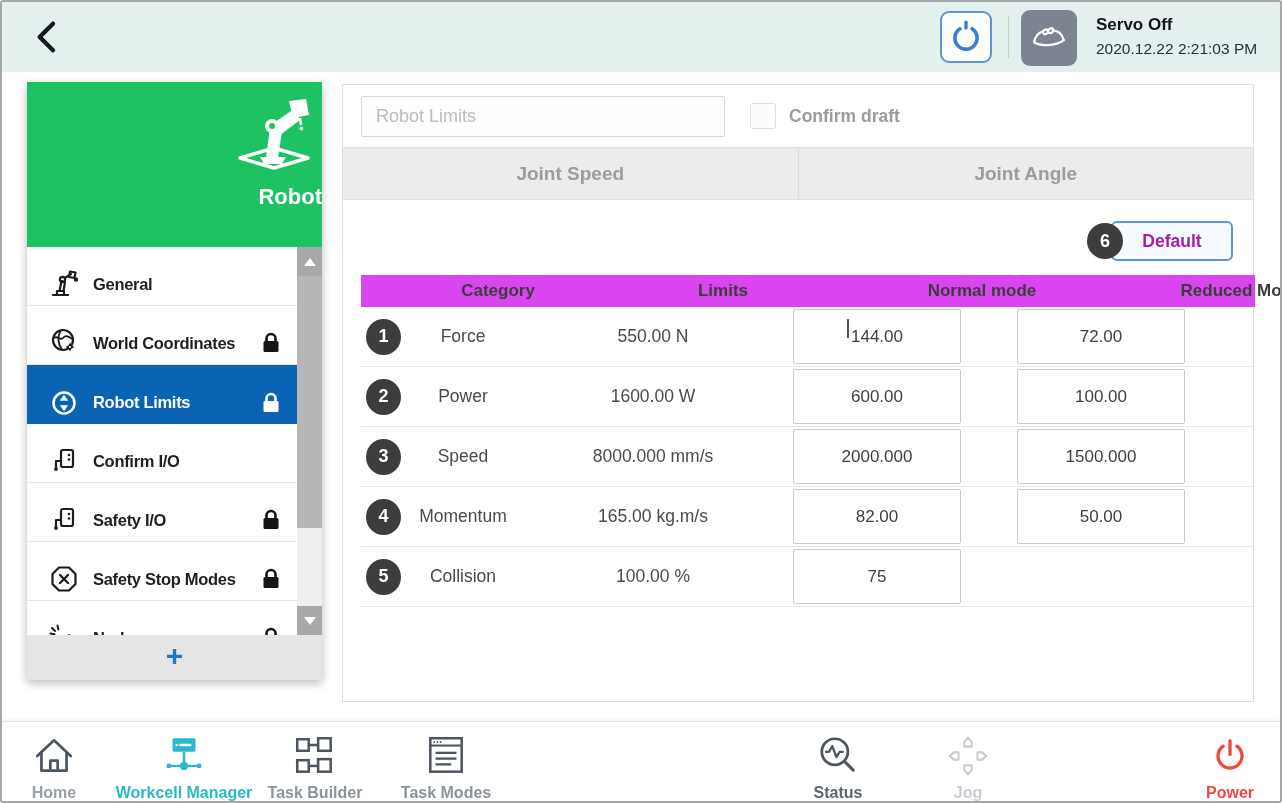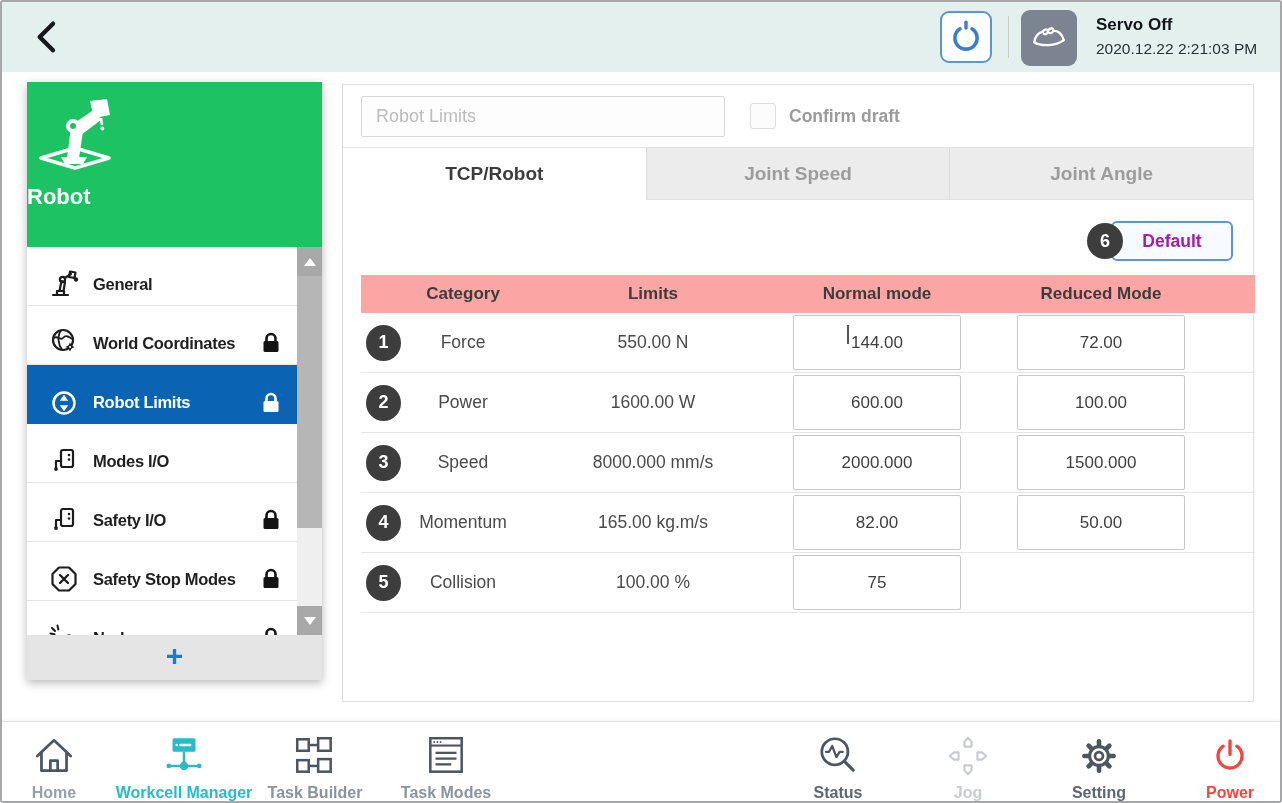--- a/index.html
+++ b/index.html
@@ -19,21 +19,21 @@
   .hand-tile { position:absolute; left:1019px; top:8px; width:56px; height:56px;
                background:#7b8490; border-radius:9px; display:flex; align-items:center; justify-content:center; }
   .servo-block { position:absolute; left:1094px; top:13px; }
   .servo-status { font-size:17px; font-weight:700; color:#12161b; }
   .servo-time { font-size:15.5px; color:#2b3037; margin-top:5px; }
 
   
   .sidebar { position:absolute; left:25px; top:80px; width:295px; height:598px; background:#fff;
              box-shadow:0 3px 9px rgba(0,0,0,.28); }
   .sidebar-header { height:165px; background:#1dc263; display:flex; flex-direction:column;
-                    align-items:flex-start; cursor:pointer; }
+                    align-items:flex-end; cursor:pointer; }
   .sidebar-header svg { margin-top:12px; }
   .sidebar-title { color:#fff; font-size:22px; font-weight:700; margin-top:6px; }
   .sidebar-list { position:absolute; top:165px; left:0; right:0; height:388px; overflow:hidden; }
   .side-item { height:59px; display:flex; align-items:center; padding:16px 40px 0 20px;
                border-bottom:1px solid #e4e4e4; background:#fff; cursor:pointer; }
   .side-item .it-icon { width:34px; display:flex; justify-content:center; color:#1c1c1c; }
   .side-item .it-label { margin-left:12px; font-size:16.5px; font-weight:700; color:#1f1f1f;
                          letter-spacing:-0.3px; white-space:nowrap; }
   .side-item .lock { margin-left:auto; color:#141414; display:flex; }
   .side-item.selected { background:#0b63b4; border-bottom:none; }
@@ -75,21 +75,21 @@
   .default-btn { position:absolute; right:20px; top:136px; width:122px; height:40px;
                  background:#f7fbff; border:2px solid #5b95d5; border-radius:6px;
                  font-family:"Liberation Sans",sans-serif; font-size:17.5px; font-weight:700;
                  color:#a21caf; cursor:pointer; z-index:2; }
   .badge { width:36px; height:36px; border-radius:50%; background:#3d3d3d; color:#fff;
            font-size:18px; font-weight:700; display:flex; align-items:center; justify-content:center; }
   .badge-default { position:absolute; right:130px; top:138px; z-index:3; }
 
   .limits-table { position:absolute; left:18px; top:190px; width:894px; }
   .t-grid { display:grid; grid-template-columns:40px 124px 256px 192px 256px 1fr; align-items:center; }
-  .t-header { height:38px; background:#fca5a5; }
+  .t-header { height:32px; background:#d946ef;gap:35px; }
   .t-header div { text-align:center; font-size:17px; font-weight:700; color:#3c3c3c; }
   .t-row { height:60px; border-bottom:1px solid #e6e6e6; }
   .t-cell { text-align:center; font-size:17.5px; color:#4a4a4a; }
   .num-cell { display:flex; justify-content:flex-start; padding-left:5px; }
   .input-cell { position:relative; display:flex; justify-content:center; }
   .cell-input { width:168px; height:55px; border:1px solid #c9c9c9; border-radius:2px; background:#fff;
                 font-family:"Liberation Sans",sans-serif; font-size:17px; color:#3f3f3f; text-align:center; }
   .text-caret { position:absolute; left:calc(50% - 30px); top:10px; width:1.5px; height:19px;
                 background:#555; }
 
@@ -216,21 +216,21 @@
       <div class="side-item">
         <span class="it-icon">
           <svg width="30" height="30" viewBox="0 0 30 30" fill="none" stroke="currentColor" stroke-width="2.2" stroke-linecap="round" stroke-linejoin="round">
             <rect x="12" y="4" width="12" height="17" rx="2"></rect>
             <circle cx="20" cy="9" r="1.3" fill="currentColor" stroke="none"></circle>
             <circle cx="20" cy="13.5" r="1.3" fill="currentColor" stroke="none"></circle>
             <path d="M12 15 H7 V21"></path>
             <circle cx="7" cy="23" r="1.9" fill="currentColor" stroke="none"></circle>
           </svg>
         </span>
-        <span class="it-label">Modes I/O</span>
+        <span class="it-label">Confirm I/O</span>
       </div>
 
       <div class="side-item">
         <span class="it-icon">
           <svg width="30" height="30" viewBox="0 0 30 30" fill="none" stroke="currentColor" stroke-width="2.2" stroke-linecap="round" stroke-linejoin="round">
             <rect x="12" y="4" width="12" height="17" rx="2"></rect>
             <circle cx="20" cy="9" r="1.3" fill="currentColor" stroke="none"></circle>
             <circle cx="20" cy="13.5" r="1.3" fill="currentColor" stroke="none"></circle>
             <path d="M12 15 H7 V21"></path>
             <circle cx="7" cy="23" r="1.9" fill="currentColor" stroke="none"></circle>
@@ -302,21 +302,20 @@
   </aside>
 
   <section class="main">
     <div class="toolbar-row">
       <input class="name-input" type="text" placeholder="Robot Limits" style="">
       <div class="checkbox"></div>
       <div class="cd-label">Confirm draft</div>
     </div>
 
     <div class="tabs-row">
-      <div class="tab active">TCP/Robot</div>
       <div class="tab">Joint Speed</div>
       <div class="tab">Joint Angle</div>
     </div>
 
     <div class="badge badge-default">6</div>
     <button class="default-btn">Default</button>
 
     <div class="limits-table">
       <div class="t-grid t-header">
         <div></div>
@@ -477,39 +476,20 @@
         <svg width="46" height="46" viewBox="0 0 44 44" fill="none" stroke="#c8ccd2" stroke-width="2" stroke-linejoin="round">
           <path d="M18.5 13 v-4.5 l3.5 -4 l3.5 4 V13 z"></path>
           <path d="M18.5 31 v4.5 l3.5 4 l3.5 -4 V31 z"></path>
           <path d="M13 18.5 h-4.5 l-4 3.5 l4 3.5 H13 z"></path>
           <path d="M31 18.5 h4.5 l4 3.5 l-4 3.5 H31 z"></path>
         </svg>
       </span>
       <span class="n-label c-jog">Jog</span>
     </button>
 
-    <button class="nav-item" style="left:1012px;">
-      <span class="n-icon">
-        <svg width="46" height="46" viewBox="0 0 44 44" fill="none" stroke="#4c5560">
-          <g stroke-width="4.4" stroke-linecap="round">
-            <line x1="22" y1="8" x2="22" y2="11.5"></line>
-            <line x1="22" y1="32.5" x2="22" y2="36"></line>
-            <line x1="8" y1="22" x2="11.5" y2="22"></line>
-            <line x1="32.5" y1="22" x2="36" y2="22"></line>
-            <line x1="12.1" y1="12.1" x2="14.6" y2="14.6"></line>
-            <line x1="29.4" y1="29.4" x2="31.9" y2="31.9"></line>
-            <line x1="12.1" y1="31.9" x2="14.6" y2="29.4"></line>
-            <line x1="29.4" y1="14.6" x2="31.9" y2="12.1"></line>
-          </g>
-          <circle cx="22" cy="22" r="9" stroke-width="3"></circle>
-          <circle cx="22" cy="22" r="3.8" stroke-width="2.6"></circle>
-        </svg>
-      </span>
-      <span class="n-label l-dark">Setting</span>
-    </button>
 
     <button class="nav-item" style="left:1143px;">
       <span class="n-icon">
         <svg width="46" height="46" viewBox="0 0 44 44" fill="none" stroke="#f2473f" stroke-width="3.2" stroke-linecap="round">
           <path d="M15.4 12.6 A11.5 11.5 0 1 0 28.6 12.6"></path>
           <line x1="22" y1="7.5" x2="22" y2="20.5"></line>
         </svg>
       </span>
       <span class="n-label c-red">Power</span>
     </button>

